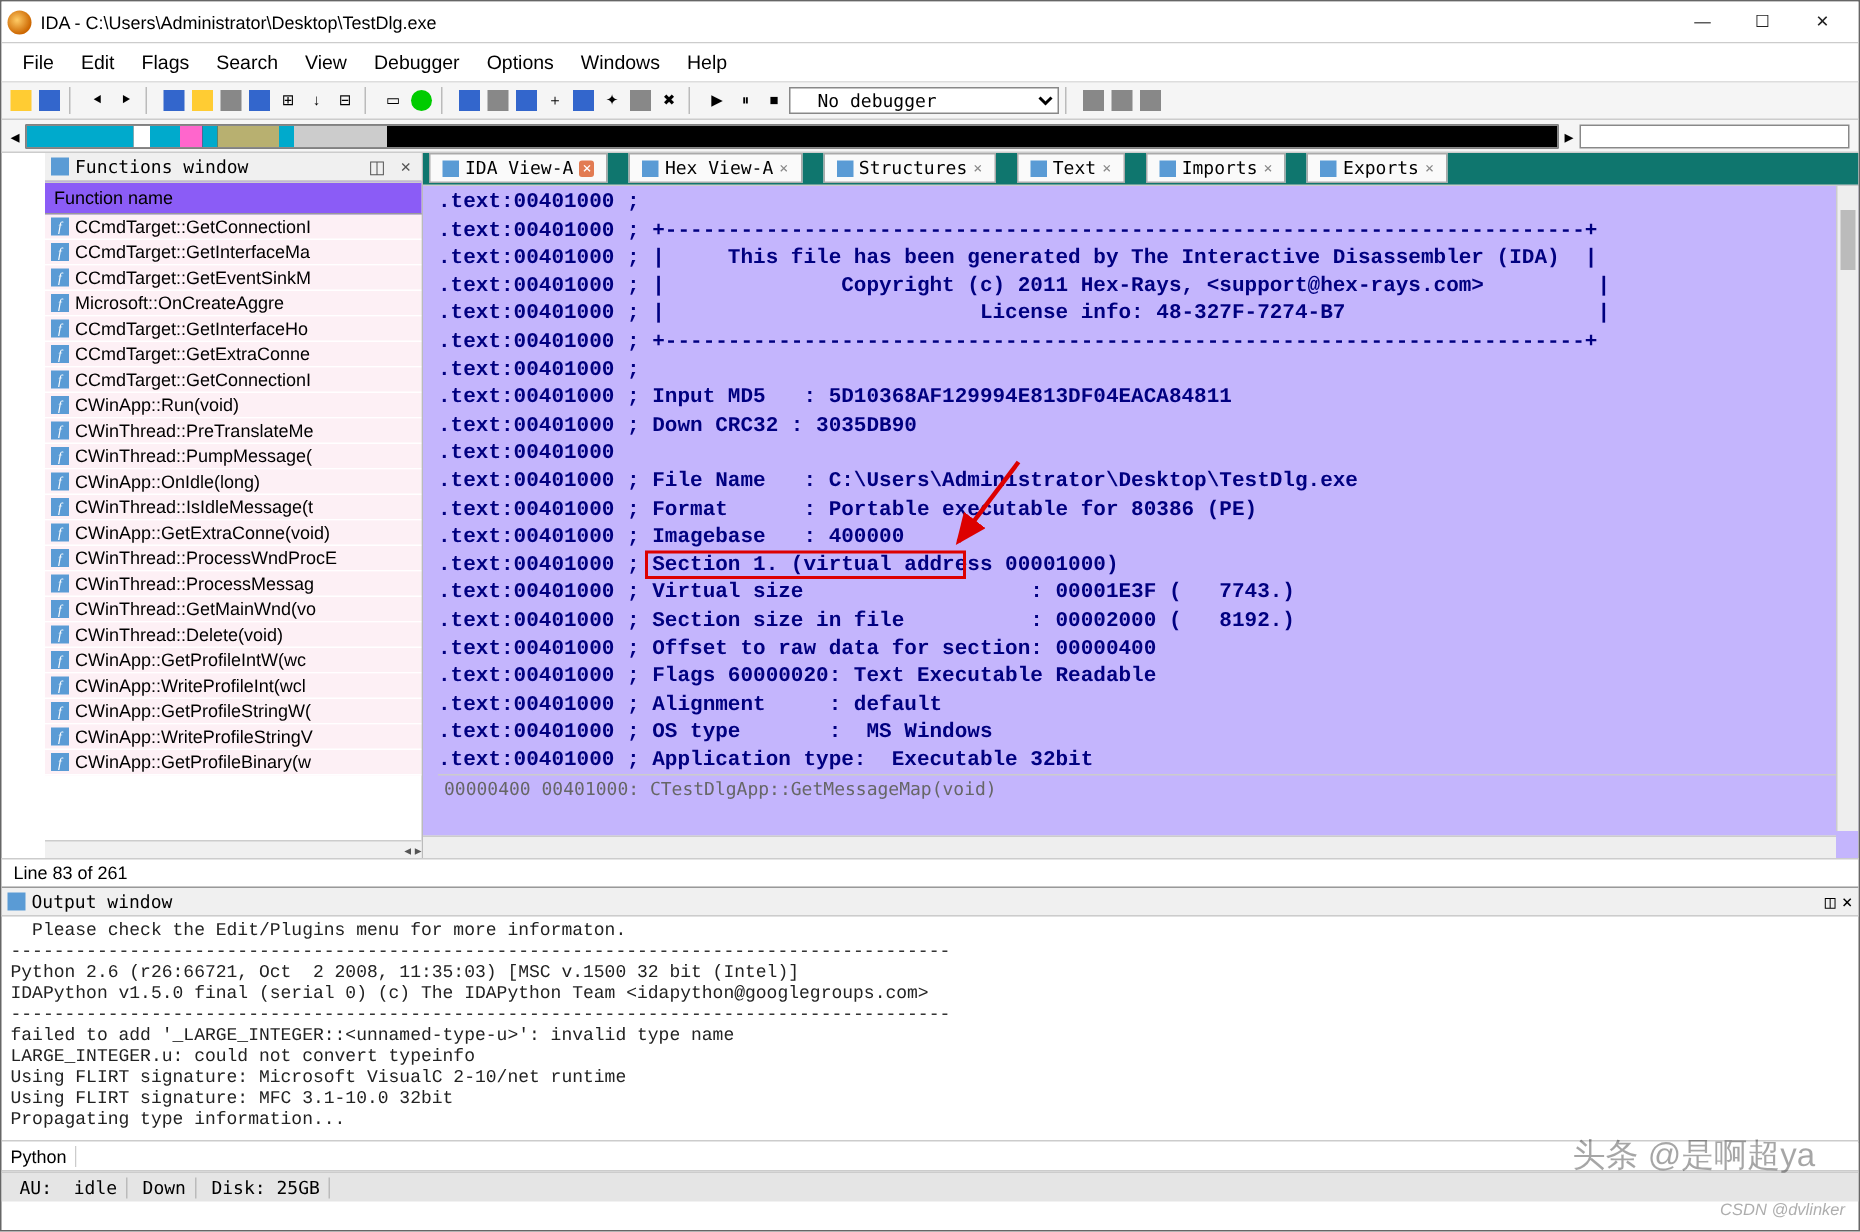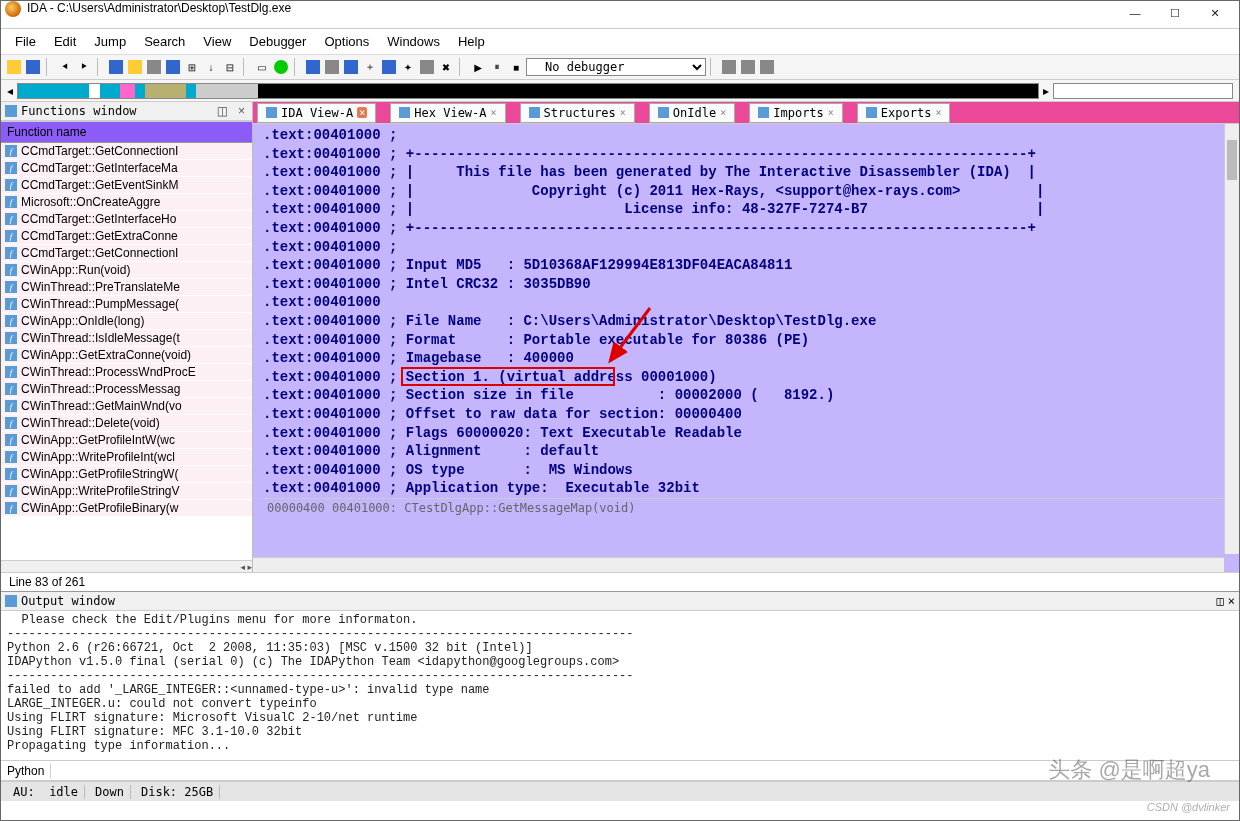--- a/index.html
+++ b/index.html
@@ -9,21 +9,21 @@
     font-size: 12px;
     background: #fff;
     color: #000;
     width: 1240px;
     height: 821px;
     overflow: hidden;
     border: 1px solid #666;
   }
   .titlebar {
     display: flex;
-    align-items: flex-start;
+    align-items: center;
     height: 28px;
     background: #fff;
     border-bottom: 1px solid #ccc;
     padding: 0 4px;
   }
   .titlebar .app-icon {
     width: 16px; height: 16px; margin-right: 6px;
     background: radial-gradient(circle at 40% 40%, #fc6, #c60 70%);
     border-radius: 50%;
   }
@@ -76,21 +76,21 @@
     background: #000;
     overflow:hidden;
   }
   .navseg { height:100%; }
   .nav-cyan { background:#00aacc; }
   .nav-pink { background:#f6c; }
   .nav-olive { background:#b8b070; }
   .nav-black { background:#000; }
   .nav-gray { background:#ccc; }
   .navstrip input { width:180px; height:16px; font-size:11px; border:1px solid #888; }
-  .workarea { display:flex; height: 470px; }
+  .workarea { display:flex; height: 470px; padding-left: 29px; }
   .funcpanel {
     width: 252px; border-right: 1px solid #bbb;
     display:flex; flex-direction:column;
     background:#fff;
   }
   .panehdr {
     display:flex; align-items:center; gap:4px;
     padding: 2px 4px;
     background:#f0f0f0;
     border-bottom: 1px solid #ccc;
@@ -120,23 +120,23 @@
     display:flex; justify-content:flex-end;
     border-top:1px solid #ccc;
     background:#f0f0f0;
     font-size: 9px;
     color:#555;
     margin-top:2px;
     align-items:center;
   }
   .mainpanel { flex:1; display:flex; flex-direction:column; overflow:hidden;}
   .tabsrow {
-    display:flex; align-items:center; gap:2px;
+    display:flex; align-items:flex-start; gap:2px;
     height: 22px;
-    background:#ec4899;
+    background:#0f766e;
     border-bottom:1px solid #ccc;
     padding:0 4px;
   }
   .tab {
     display:flex; align-items:center; gap:4px;
     padding: 2px 8px; border:1px solid #aaa;
     background:#fafafa;
     font-family: monospace;
     font-size:12px;
     margin-right: 12px;
@@ -231,21 +231,21 @@
   <div class="winbtns">
     <div class="winbtn">—</div>
     <div class="winbtn">☐</div>
     <div class="winbtn">✕</div>
   </div>
 </div>
 
 <div class="menubar">
   <div class="m">File</div>
   <div class="m">Edit</div>
-  <div class="m">Jump</div>
+  <div class="m">Flags</div>
   <div class="m">Search</div>
   <div class="m">View</div>
   <div class="m">Debugger</div>
   <div class="m">Options</div>
   <div class="m">Windows</div>
   <div class="m">Help</div>
 </div>
 
 <div class="toolbar">
   <div class="tb-btn yellow">
@@ -448,21 +448,21 @@
           <span>Hex View-A</span>
           <span class="x">×</span>
         </div>
         <div class="tab">
           <span class="ic"></span>
           <span>Structures</span>
           <span class="x">×</span>
         </div>
         <div class="tab">
           <span class="ic"></span>
-          <span>OnIdle</span>
+          <span>Text</span>
           <span class="x">×</span>
         </div>
         <div class="tab">
           <span class="ic"></span>
           <span>Imports</span>
           <span class="x">×</span>
         </div>
         <div class="tab">
           <span class="ic"></span>
           <span>Exports</span>
@@ -471,26 +471,27 @@
       </div>
     <div class="disasm" id="disasm">
         <div class="dl">.text:00401000 ;</div>
         <div class="dl">.text:00401000 ; +-------------------------------------------------------------------------+</div>
         <div class="dl">.text:00401000 ; |     This file has been generated by The Interactive Disassembler (IDA)  |</div>
         <div class="dl">.text:00401000 ; |              Copyright (c) 2011 Hex-Rays, &lt;support@hex-rays.com&gt;         |</div>
         <div class="dl">.text:00401000 ; |                         License info: 48-327F-7274-B7                    |</div>
         <div class="dl">.text:00401000 ; +-------------------------------------------------------------------------+</div>
         <div class="dl">.text:00401000 ;</div>
         <div class="dl">.text:00401000 ; Input MD5   : 5D10368AF129994E813DF04EACA84811</div>
-        <div class="dl">.text:00401000 ; Intel CRC32 : 3035DB90</div>
+        <div class="dl">.text:00401000 ; Down CRC32 : 3035DB90</div>
         <div class="dl">.text:00401000 </div>
         <div class="dl">.text:00401000 ; File Name   : C:\Users\Administrator\Desktop\TestDlg.exe</div>
         <div class="dl">.text:00401000 ; Format      : Portable executable for 80386 (PE)</div>
         <div class="dl">.text:00401000 ; Imagebase   : 400000</div>
         <div class="dl">.text:00401000 ; Section 1. (virtual address 00001000)</div>
+        <div class="dl">.text:00401000 ; Virtual size                  : 00001E3F (   7743.)</div>
         <div class="dl">.text:00401000 ; Section size in file          : 00002000 (   8192.)</div>
         <div class="dl">.text:00401000 ; Offset to raw data for section: 00000400</div>
         <div class="dl">.text:00401000 ; Flags 60000020: Text Executable Readable</div>
         <div class="dl">.text:00401000 ; Alignment     : default</div>
         <div class="dl">.text:00401000 ; OS type       :  MS Windows</div>
         <div class="dl">.text:00401000 ; Application type:  Executable 32bit</div>
         <div class="disasm-footer">00000400 00401000: CTestDlgApp::GetMessageMap(void)</div>
       <div class="scrollbar-v">
           <div class="thumb"></div>
         </div>

